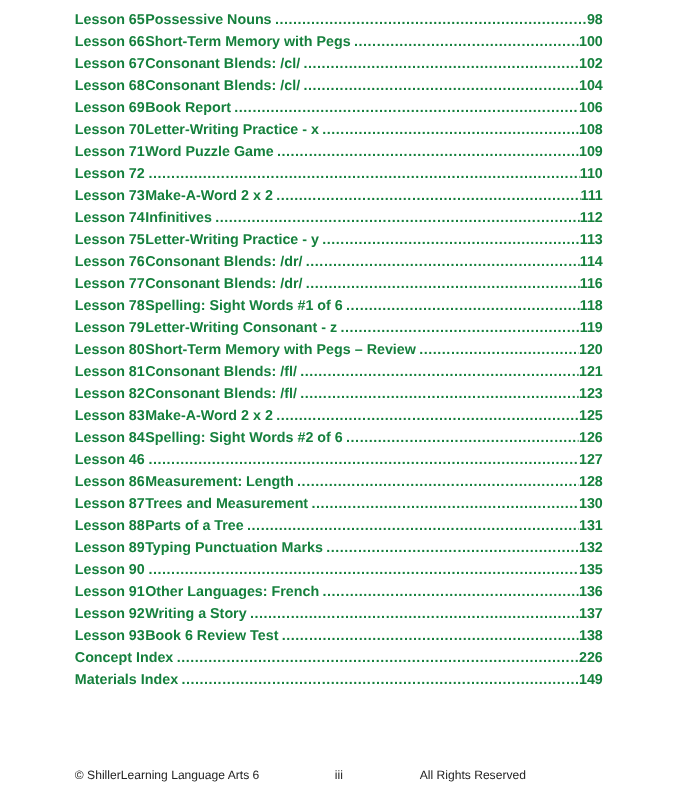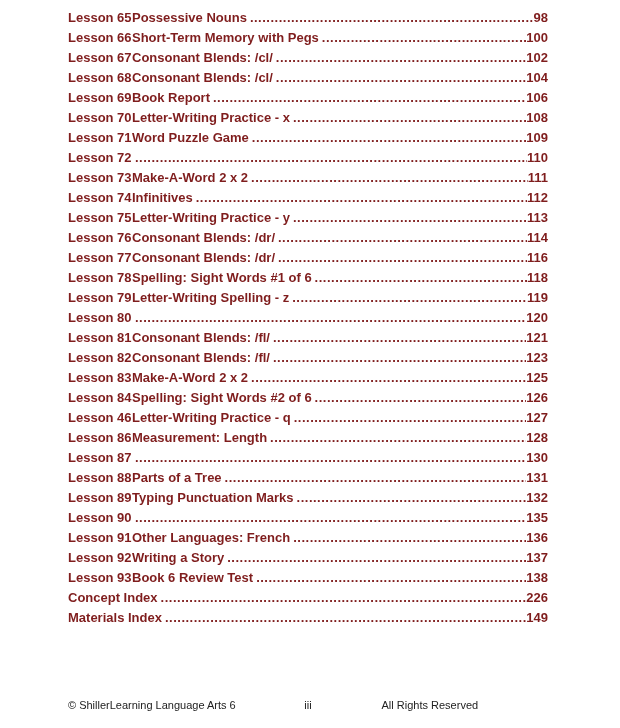--- a/index.html
+++ b/index.html
@@ -9,21 +9,21 @@
     height: 728px;
     position: relative;
     overflow: hidden;
     font-family: "Liberation Sans", sans-serif;
   }
   .toc {
     position: absolute;
     top: 8px;
     left: 68px;
     right: 72px;
-    color: #7f1d1d;
+    color: #15803d;
     font-size: 13px;
     font-weight: bold;
   }
   .toc-row {
     display: flex;
     align-items: baseline;
     height: 20px;
     line-height: 20px;
     white-space: nowrap;
   }
@@ -160,27 +160,28 @@
 
   <div class="toc-row">
     <span class="toc-label">Lesson 78</span>
     <span class="toc-title">Spelling: Sight Words #1 of 6</span>
     <span class="toc-leader"></span>
     <span class="toc-page">118</span>
   </div>
 
   <div class="toc-row">
     <span class="toc-label">Lesson 79</span>
-    <span class="toc-title">Letter-Writing Spelling - z</span>
+    <span class="toc-title">Letter-Writing Consonant - z</span>
     <span class="toc-leader"></span>
     <span class="toc-page">119</span>
   </div>
 
   <div class="toc-row">
     <span class="toc-label">Lesson 80</span>
+    <span class="toc-title">Short-Term Memory with Pegs – Review</span>
     <span class="toc-leader"></span>
     <span class="toc-page">120</span>
   </div>
 
   <div class="toc-row">
     <span class="toc-label">Lesson 81</span>
     <span class="toc-title">Consonant Blends: /fl/</span>
     <span class="toc-leader"></span>
     <span class="toc-page">121</span>
   </div>
@@ -201,34 +202,34 @@
 
   <div class="toc-row">
     <span class="toc-label">Lesson 84</span>
     <span class="toc-title">Spelling: Sight Words #2 of 6</span>
     <span class="toc-leader"></span>
     <span class="toc-page">126</span>
   </div>
 
   <div class="toc-row">
     <span class="toc-label">Lesson 46</span>
-    <span class="toc-title">Letter-Writing Practice - q</span>
     <span class="toc-leader"></span>
     <span class="toc-page">127</span>
   </div>
 
   <div class="toc-row">
     <span class="toc-label">Lesson 86</span>
     <span class="toc-title">Measurement: Length</span>
     <span class="toc-leader"></span>
     <span class="toc-page">128</span>
   </div>
 
   <div class="toc-row">
     <span class="toc-label">Lesson 87</span>
+    <span class="toc-title">Trees and Measurement</span>
     <span class="toc-leader"></span>
     <span class="toc-page">130</span>
   </div>
 
   <div class="toc-row">
     <span class="toc-label">Lesson 88</span>
     <span class="toc-title">Parts of a Tree</span>
     <span class="toc-leader"></span>
     <span class="toc-page">131</span>
   </div>

